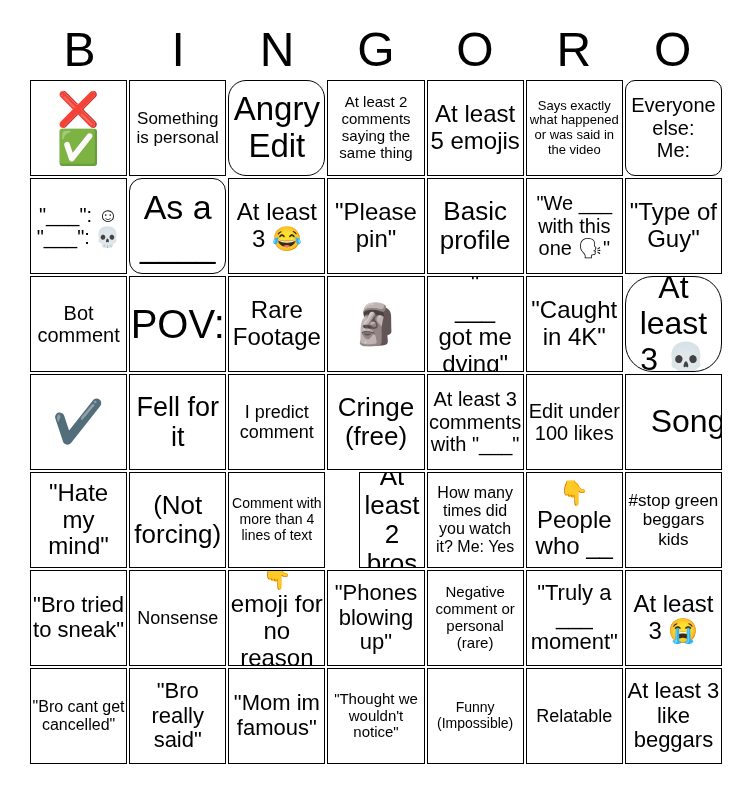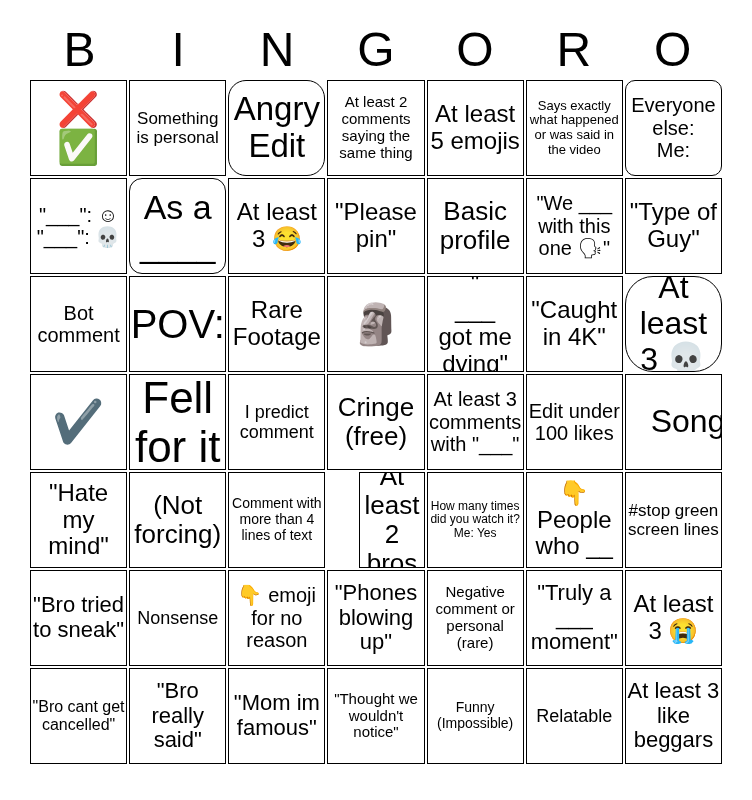--- a/index.html
+++ b/index.html
@@ -79,36 +79,36 @@
     <div class="cell" style="font-size: 20px;">Bot comment</div>
     <div class="cell" style="font-size: 40px;">POV:</div>
     <div class="cell" style="font-size: 24px;">Rare Footage</div>
     <div class="cell" style="font-size: 40px;">🗿</div>
     <div class="cell" style="font-size: 24px;">"
 ___
 got me dying"</div>
     <div class="cell" style="font-size: 24px;">"Caught in 4K"</div>
     <div class="cell" style="font-size: 32px; border-radius: 28px;">At least 3 💀</div>
     <div class="cell" style="font-size: 42px;">✔️</div>
-    <div class="cell" style="font-size: 44px;">Fell for it</div>
+    <div class="cell" style="font-size: 27px;">Fell for it</div>
     <div class="cell" style="font-size: 18px;">I predict comment</div>
     <div class="cell" style="font-size: 26px;">Cringe (free)</div>
     <div class="cell" style="font-size: 20px;">At least 3 comments with "___"</div>
     <div class="cell" style="font-size: 20px;">Edit under 100 likes</div>
     <div class="cell" style="font-size: 32px; padding-left: 48px;">Song?</div>
     <div class="cell" style="font-size: 24px;">"Hate my mind"</div>
     <div class="cell" style="font-size: 26px;">(Not forcing)</div>
     <div class="cell" style="font-size: 14px;">Comment with more than 4 lines of text</div>
     <div class="cell" style="font-size: 26px; margin-left: 32px;">At least 2 bros</div>
-    <div class="cell" style="font-size: 12px;">How many times did you watch it? Me: Yes</div>
+    <div class="cell" style="font-size: 16px;">How many times did you watch it? Me: Yes</div>
     <div class="cell" style="font-size: 24px;">👇 People who __</div>
-    <div class="cell" style="font-size: 17px;">#stop green screen lines</div>
+    <div class="cell" style="font-size: 17px;">#stop green beggars kids</div>
     <div class="cell" style="font-size: 22px;">"Bro tried to sneak"</div>
     <div class="cell" style="font-size: 18px;">Nonsense</div>
-    <div class="cell" style="font-size: 20px;">👇 emoji for no reason</div>
+    <div class="cell" style="font-size: 24px;">👇 emoji for no reason</div>
     <div class="cell" style="font-size: 22px;">"Phones blowing up"</div>
     <div class="cell" style="font-size: 15px;">Negative comment or personal (rare)</div>
     <div class="cell" style="font-size: 22px;">"Truly a ___ moment"</div>
     <div class="cell" style="font-size: 24px;">At least 3 😭</div>
     <div class="cell" style="font-size: 16px;">"Bro cant get cancelled"</div>
     <div class="cell" style="font-size: 22px;">"Bro really said"</div>
     <div class="cell" style="font-size: 22px;">"Mom im famous"</div>
     <div class="cell" style="font-size: 15px;">"Thought we wouldn't notice"</div>
     <div class="cell" style="font-size: 14px;">Funny (Impossible)</div>
     <div class="cell" style="font-size: 18px;">Relatable</div>

